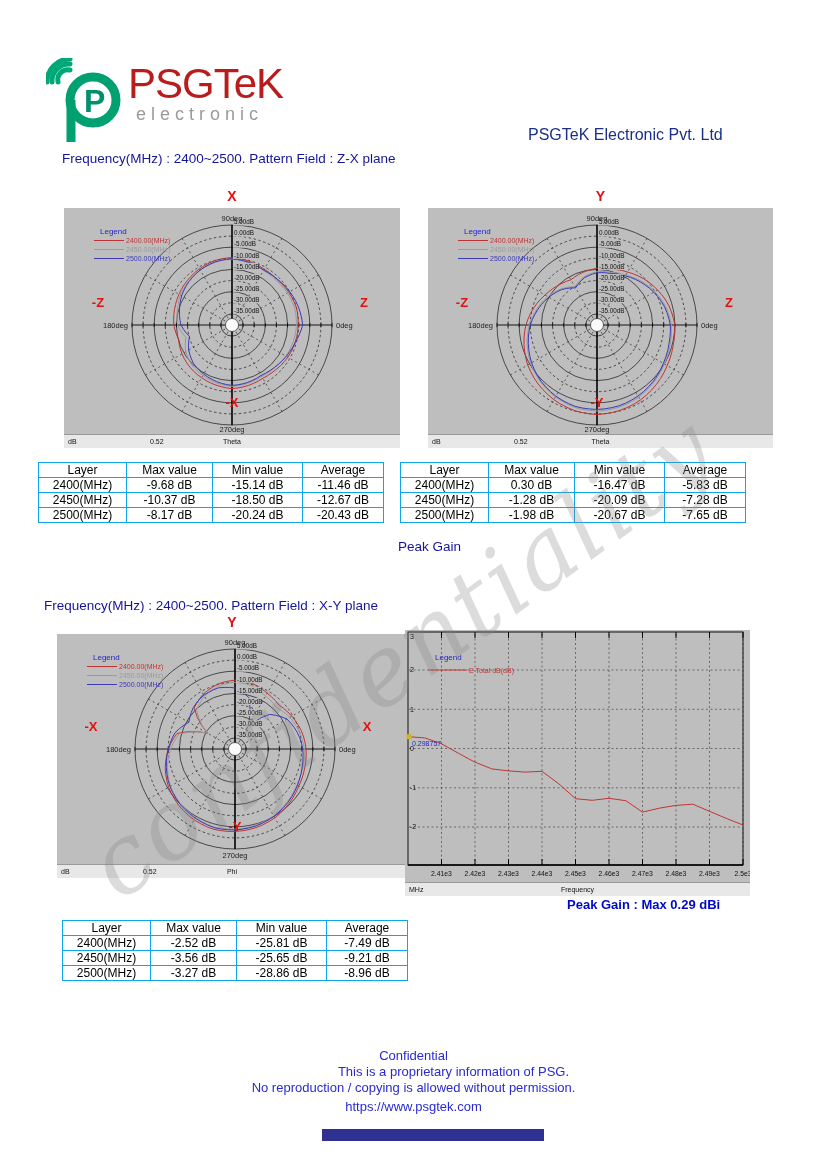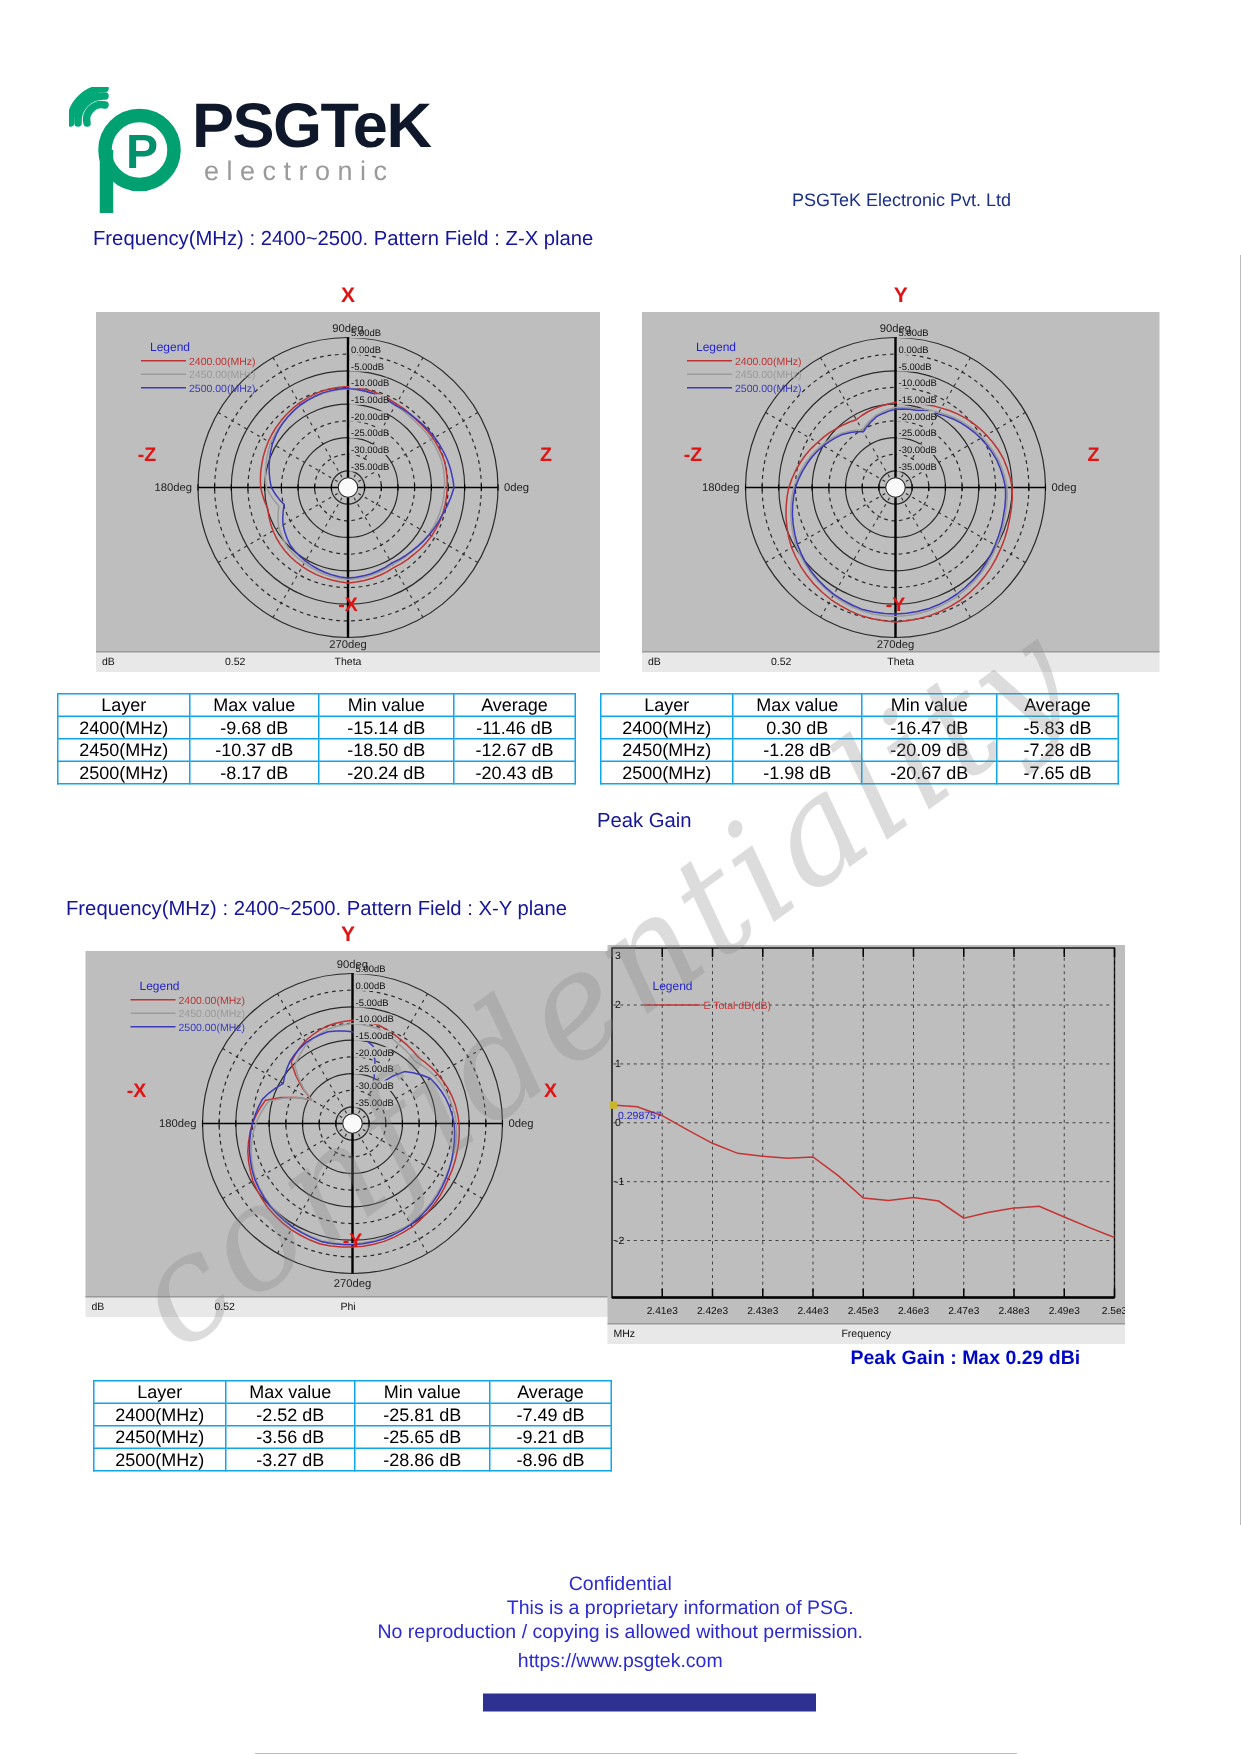--- a/index.html
+++ b/index.html
@@ -1,23 +1,23 @@
 <!DOCTYPE html>
 <html><head>
 <meta charset="utf-8">
 <style>
   html,body{margin:0;padding:0;background:#888;}
   .page{position:relative;width:827px;height:1169px;background:#ffffff;margin:0 auto;
         font-family:"Liberation Sans",sans-serif;overflow:hidden;}
   
   .logo{position:absolute;left:46px;top:56px;width:260px;height:95px;}
   .logo-icon{position:absolute;left:0;top:2px;}
-  .brand{position:absolute;left:82px;top:4px;font-size:42px;font-weight:bold;color:#0f172a;letter-spacing:-1px;}
+  .brand{position:absolute;left:82px;top:4px;font-size:42px;font-weight:normal;color:#b91c1c;letter-spacing:-1px;}
   .brand-sub{position:absolute;left:90px;top:48px;font-size:18px;color:#9A9A9A;letter-spacing:5px;}
-  .company{position:absolute;left:528px;top:126px;font-size:12px;color:#1B2F87;}
+  .company{position:absolute;left:528px;top:126px;font-size:16px;color:#1B2F87;}
   .sec-title{position:absolute;font-size:13.5px;color:#15159A;white-space:nowrap;}
   
   .chart-wrap{position:absolute;}
   .axletter{height:22px;line-height:20px;text-align:center;color:#E01212;font-weight:bold;font-size:14px;}
   .gbox{background:#BEBEBE;display:block;}
   .strip{position:relative;height:13px;background:#E8E8E8;font-size:7px;color:#111;border-top:1px solid #999;}
   .sL{position:absolute;left:4px;top:3px;}
   .sV{position:absolute;left:86px;top:3px;}
   .sT{position:absolute;left:0;right:0;top:3px;text-align:center;}
   

